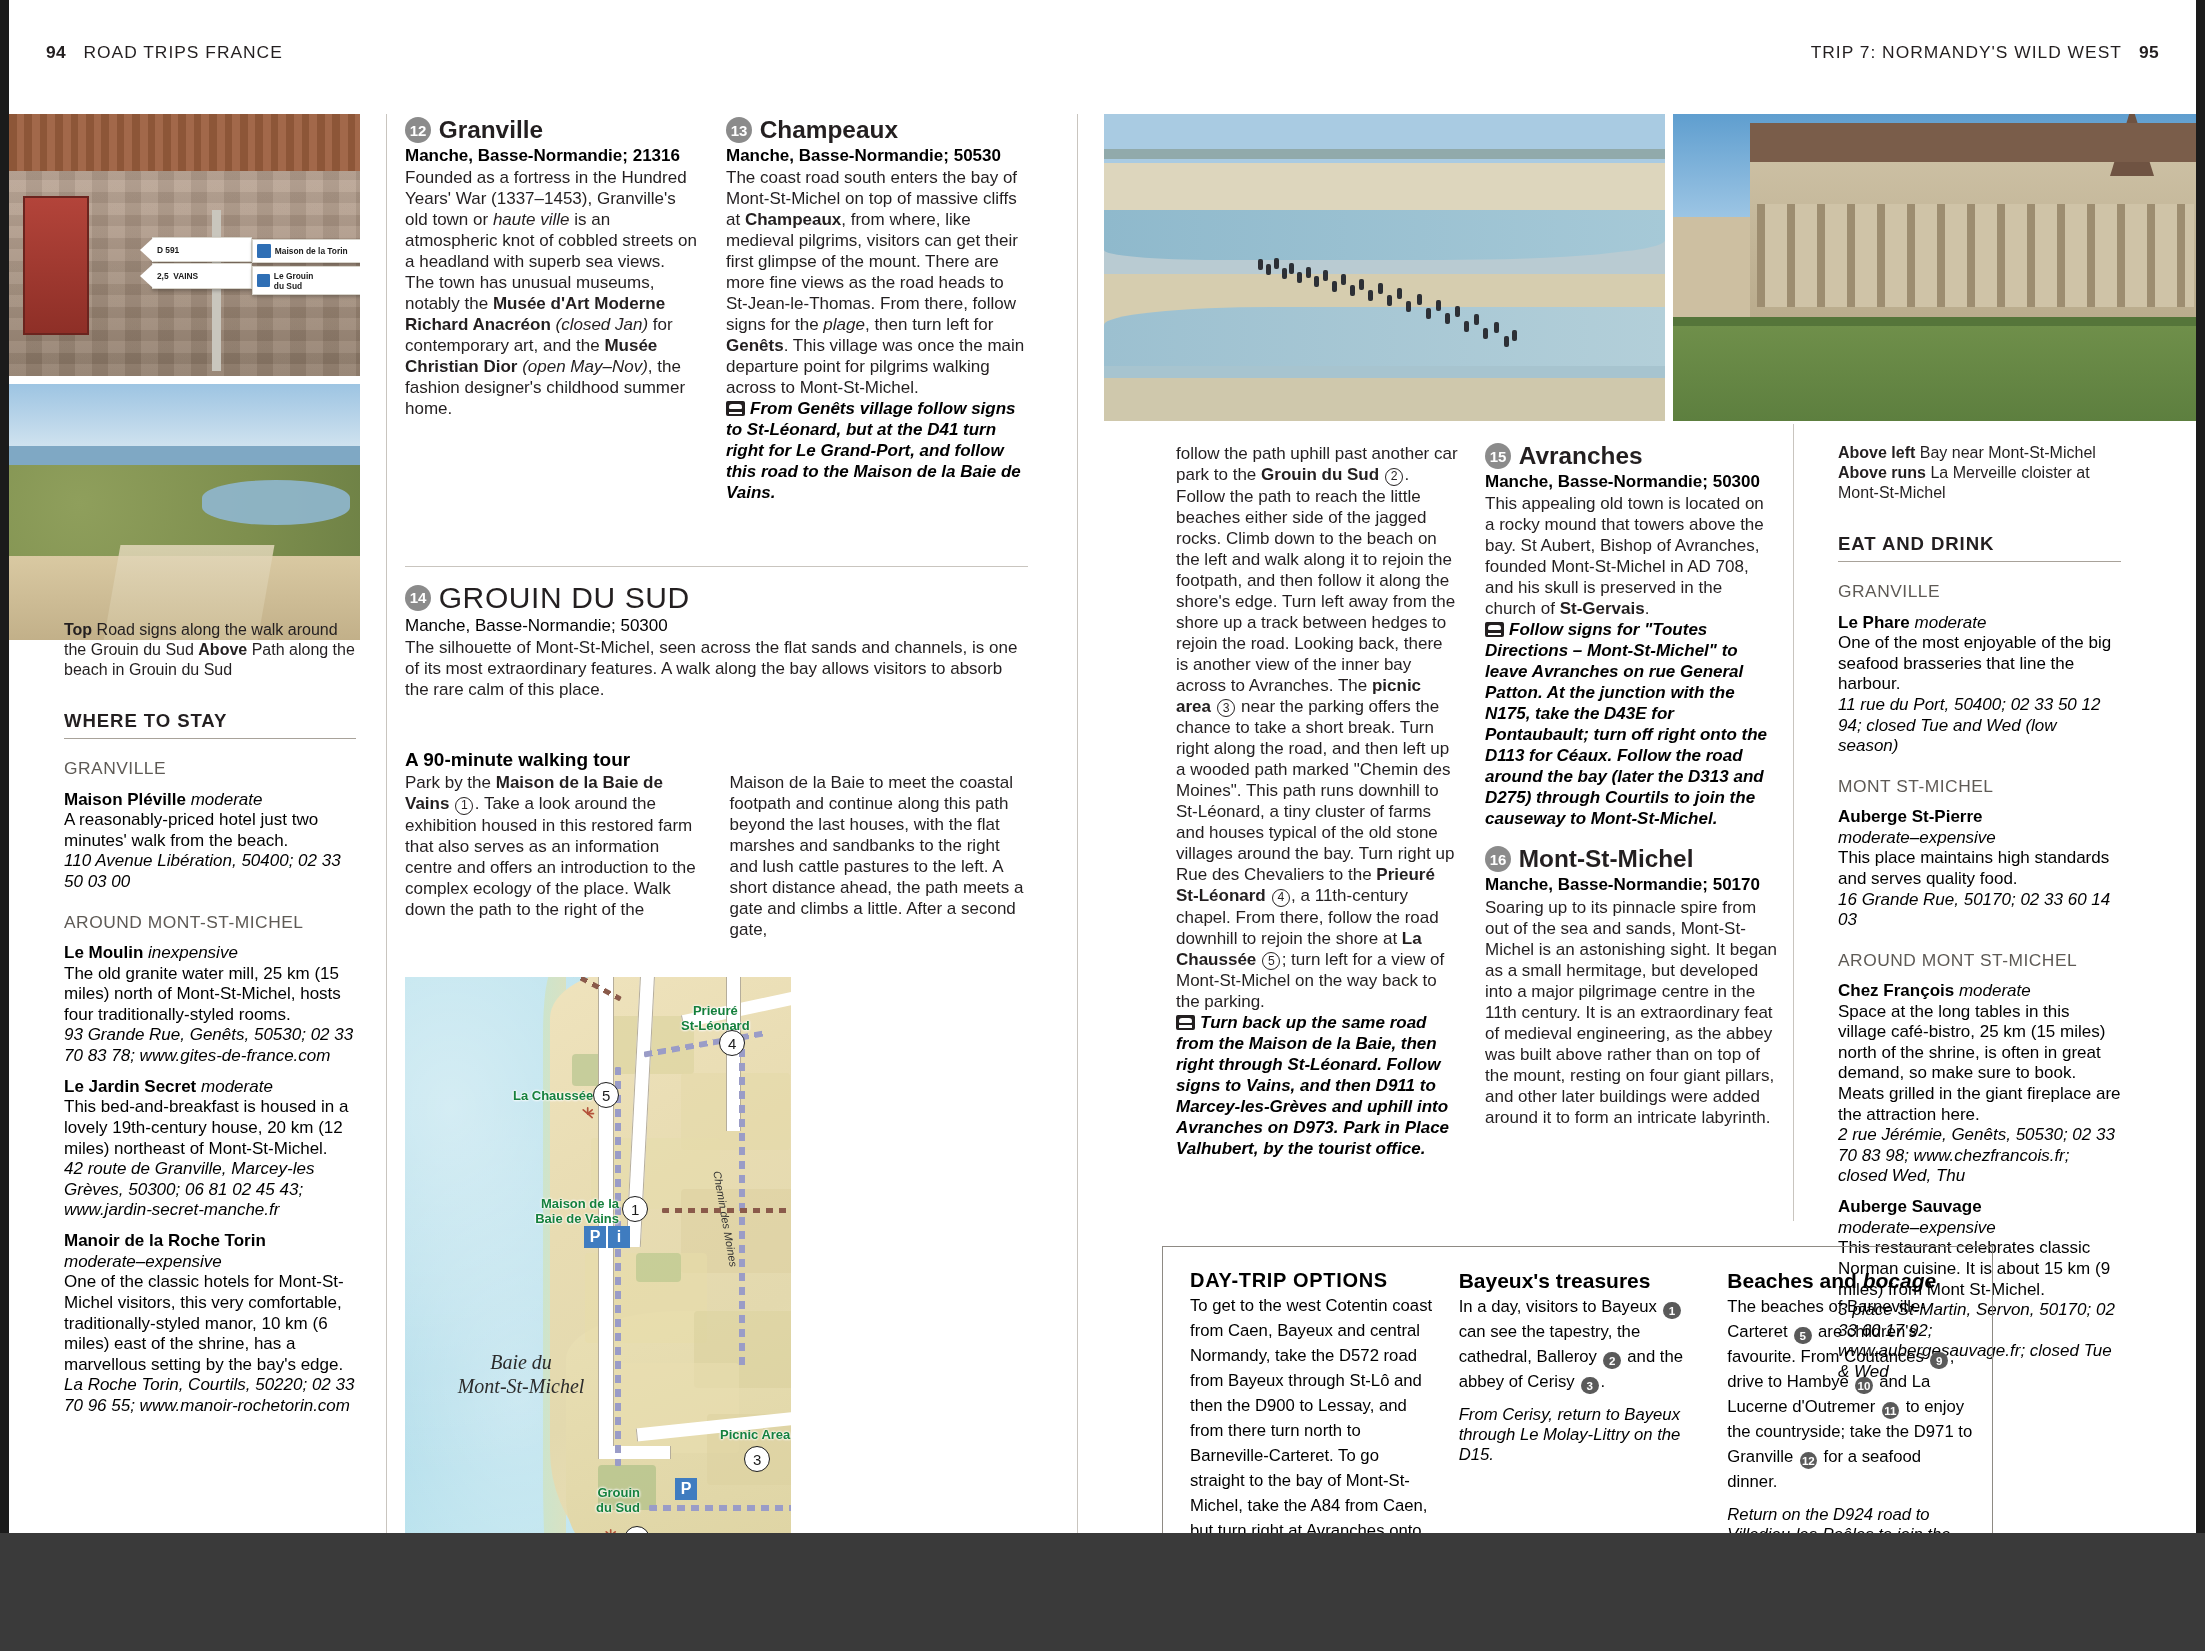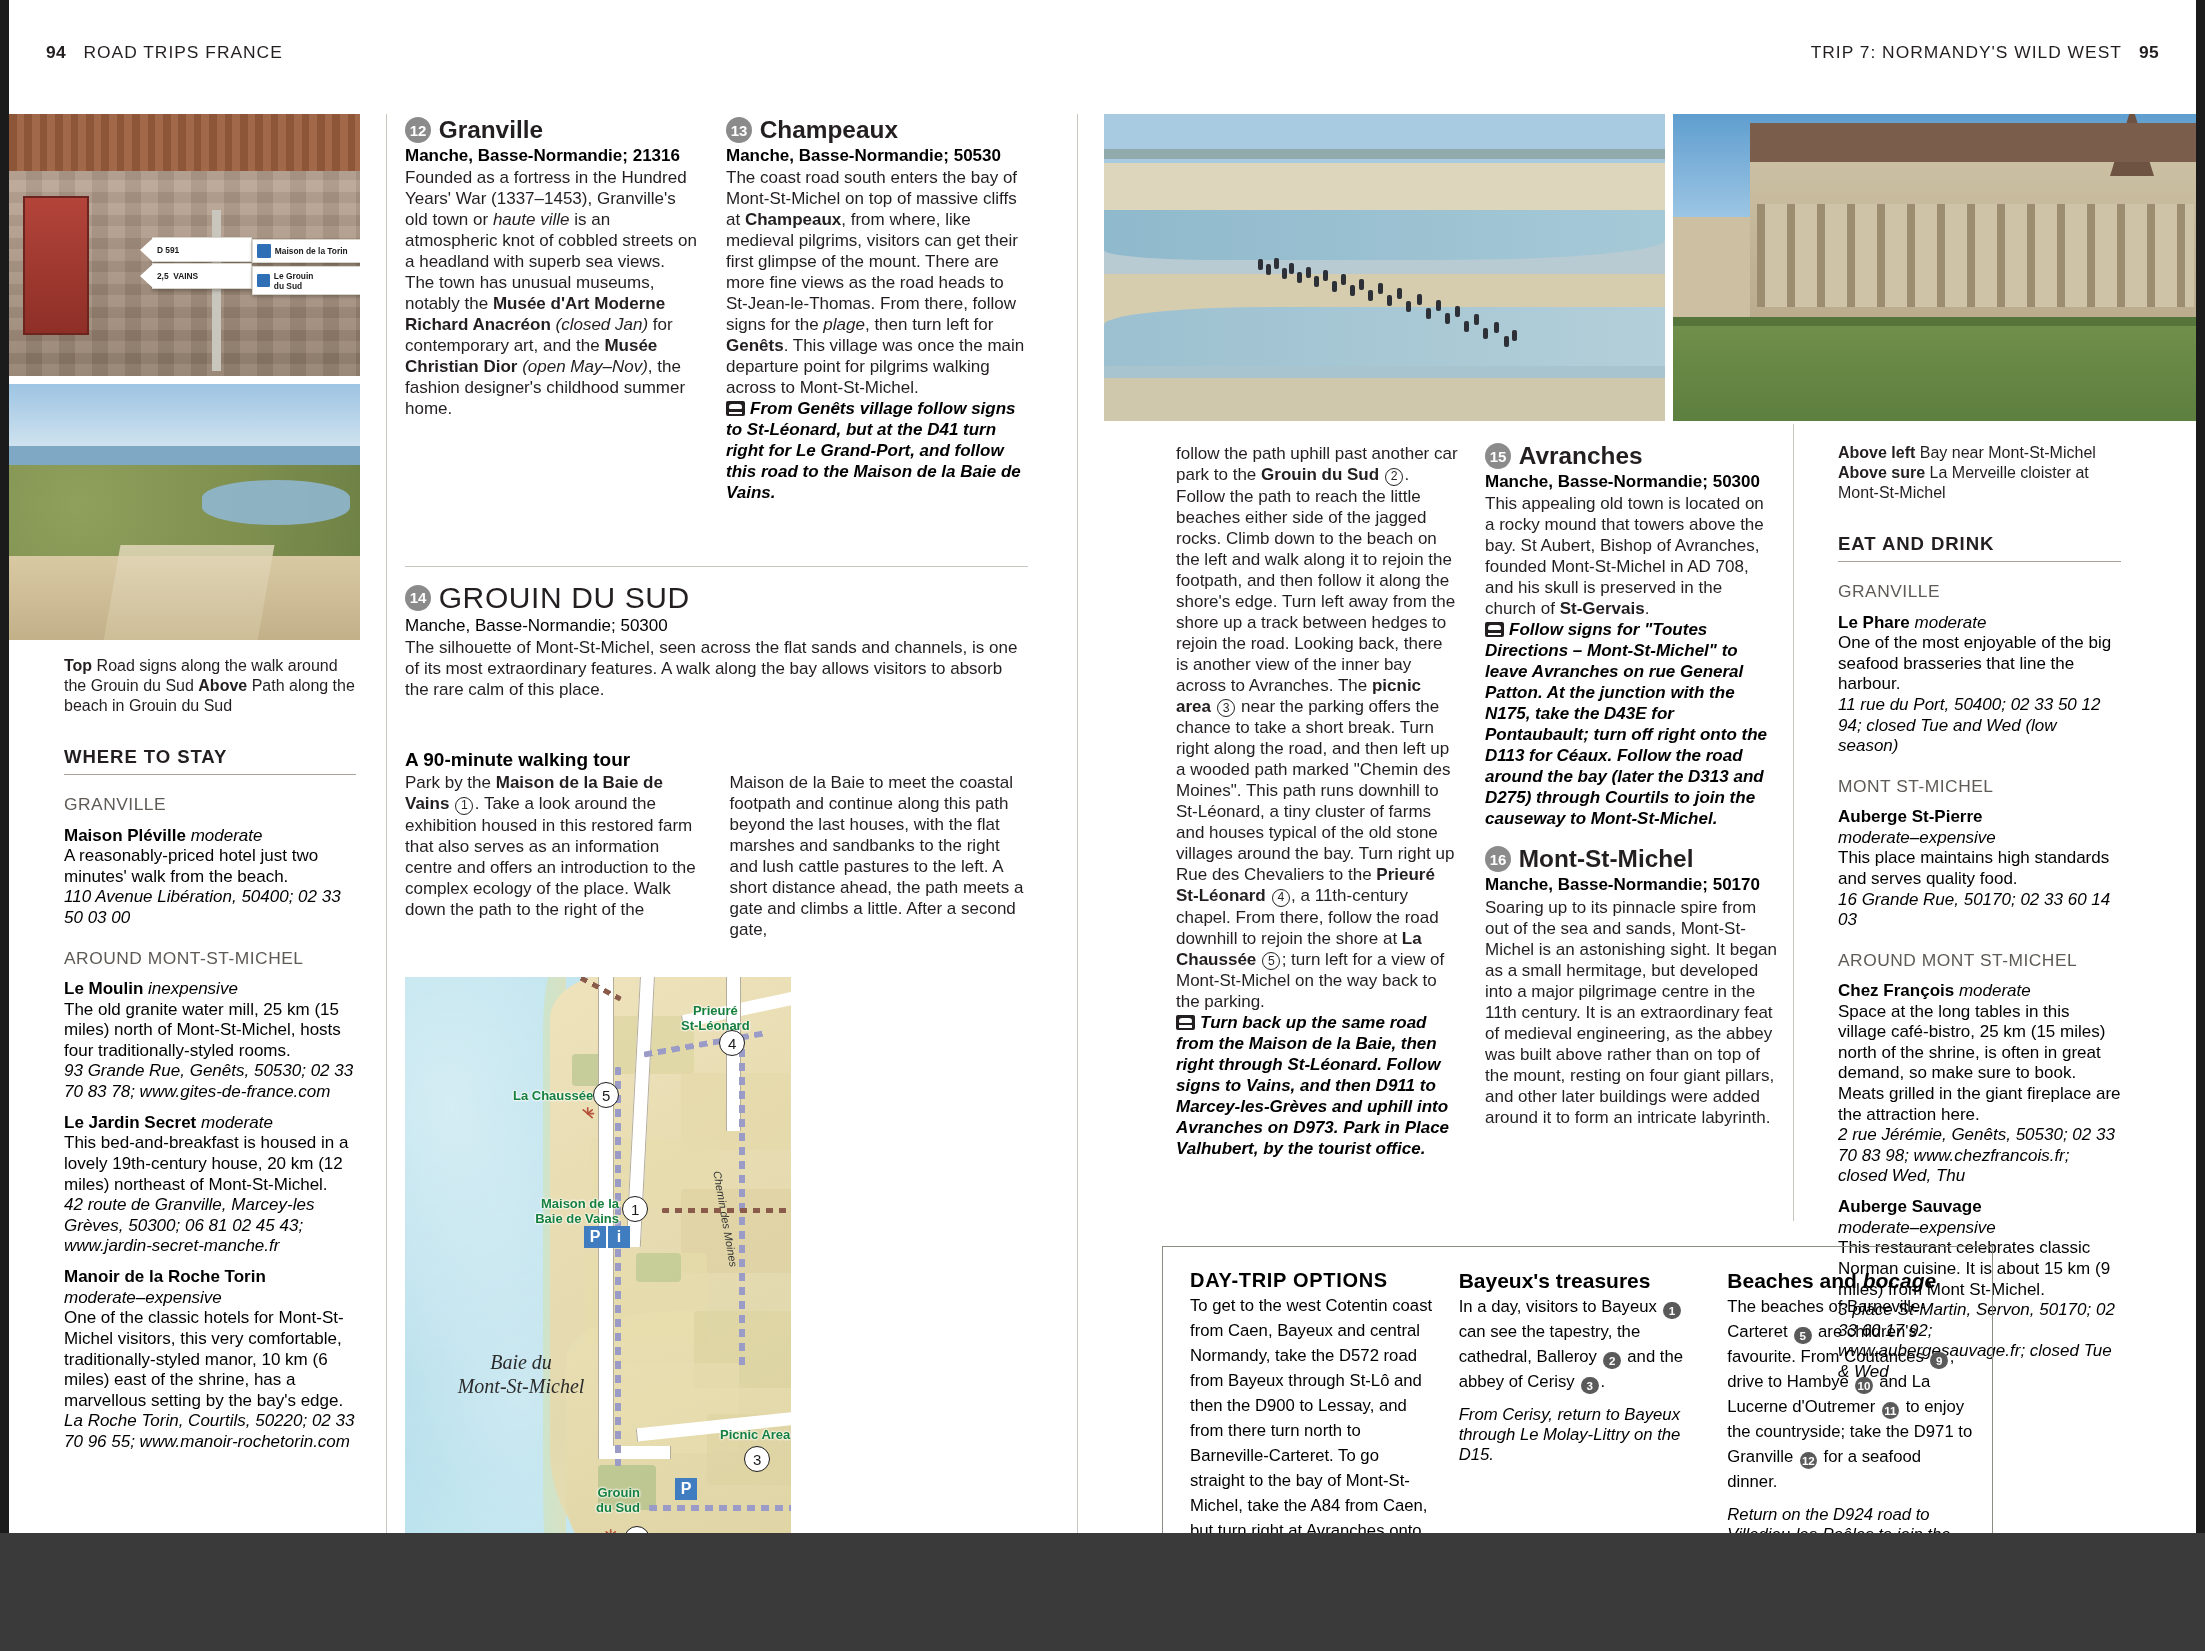--- a/index.html
+++ b/index.html
@@ -94,21 +94,21 @@
   #photo-cloister .roof{position:absolute;left:77px;top:9px;width:446px;height:39px;background:#7a5d4a;}
   #photo-cloister .spire{position:absolute;left:360px;top:-26px;width:0;height:0;
     border-left:22px solid transparent;border-right:22px solid transparent;border-bottom:71px solid #6f5342;}
   #photo-cloister .arches{position:absolute;left:84px;top:90px;width:437px;height:103px;
     background:repeating-linear-gradient(90deg,#9d8d70 0 7.7px, #cfc3a7 7.7px 30px);}
   #photo-cloister .lawn{position:absolute;left:0;top:212px;width:100%;height:95px;
     background:linear-gradient(#6f8f4a,#5d7f3f);}
   #photo-cloister .hedge{position:absolute;left:0;top:203px;width:100%;height:20.6px;background:#55753a;}
 
   
-  .sidebar-left{position:absolute;left:64px;top:656px;width:292px;}
+  .sidebar-left{position:absolute;left:64px;top:620px;width:292px;}
   .caption{font-size:16px;line-height:20px;color:#231f20;}
   .sect-head{font-size:18.6px;font-weight:bold;letter-spacing:0.9px;color:#231f20;
              margin-top:30px;padding-bottom:6.4px;}
   .sect-rule{border-top:1.3px solid #a8a29a;width:100%;}
   .town-head{font-size:17.4px;letter-spacing:0.5px;color:#5e5a55;margin-top:19px;margin-bottom:2.6px;}
   .listing{margin-top:10.3px;}
   .listing .name{font-size:17px;line-height:20.6px;}
   .listing .desc{font-size:17px;line-height:20.6px;}
   .listing .addr{font-size:17px;line-height:20.6px;font-style:italic;}
 
@@ -497,21 +497,21 @@
     <div class="poi-head" style="margin-top:16.7px;">
       <div class="poi-num">16</div>
       <div class="poi-title">Mont-St-Michel</div>
     </div>
     <div class="poi-sub">Manche, Basse-Normandie; 50170</div>
     <div class="body">Soaring up to its pinnacle spire from out of the sea and sands, Mont-St-Michel is an astonishing sight. It began as a small hermitage, but developed into a major pilgrimage centre in the 11th century. It is an extraordinary feat of medieval engineering, as the abbey was built above rather than on top of the mount, resting on four giant pillars, and other later buildings were added around it to form an intricate labyrinth.</div>
   </div>
 
   <div class="col" style="left:1838px;top:443px;width:283px;">
     <div class="caption">
-      <b>Above left</b><span> Bay near Mont-St-Michel </span><b>Above sure</b><span> La Merveille cloister at Mont-St-Michel</span>
+      <b>Above left</b><span> Bay near Mont-St-Michel </span><b>Above runs</b><span> La Merveille cloister at Mont-St-Michel</span>
     </div>
 
     <div class="eat-head" style="margin-top:30px;">EAT AND DRINK</div>
     <div class="sect-rule"></div>
 
     <div class="town-head">GRANVILLE</div>
     <div class="listing">
       <div class="name">
         <b>Le Phare</b>
         <i>moderate</i>

